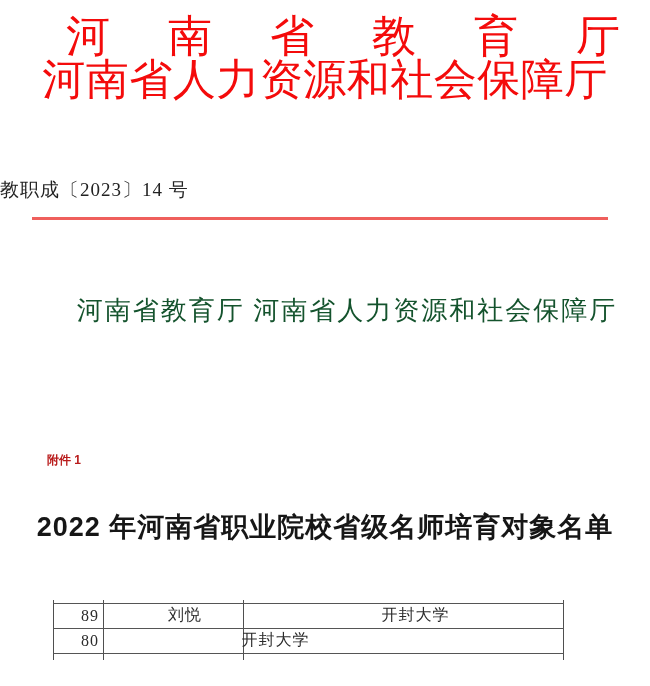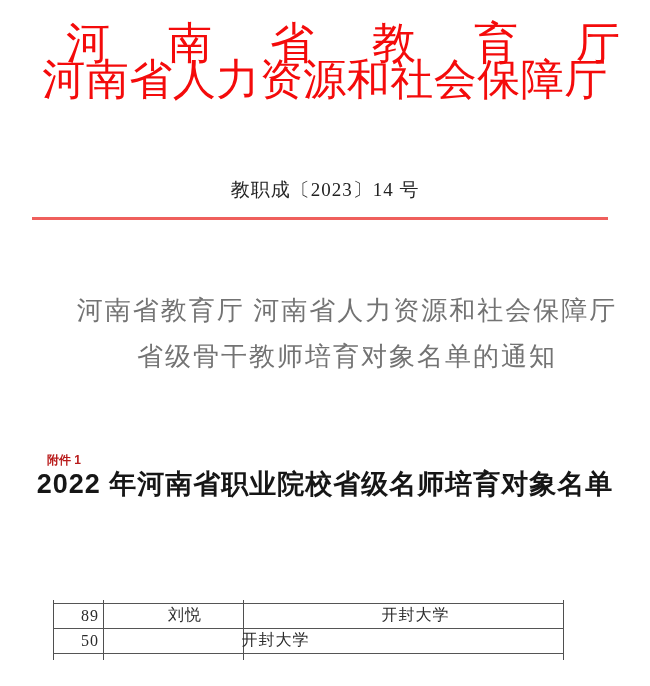--- a/index.html
+++ b/index.html
@@ -7,40 +7,40 @@
     width: 650px; height: 686px;
     background: #ffffff;
     font-family: "Liberation Serif", "DejaVu Serif", serif;
     color: #141414;
     overflow: hidden;
   }
   .page { position: relative; width: 650px; height: 686px; background: #fff; }
 
   
   .org-line { position: absolute; left: 0; right: 0; display: flex; justify-content: center; color: #f40b0b; }
-  .org-line1 { top: 19px; font-size: 44px; line-height: 50px; font-weight: 400; margin-left: 36px; }
+  .org-line1 { top: 12px; font-size: 44px; line-height: 50px; font-weight: 400; margin-left: 36px; }
   .org-line1 .sp { letter-spacing: 58px; margin-right: -58px; white-space: nowrap; }
   .org-line2 { top: 54px; font-size: 43px; line-height: 52px; letter-spacing: 0.5px; white-space: nowrap; }
 
   
-  .doc-number { position: absolute; top: 177px; left: 0; right: 0; text-align: center;
+  .doc-number { position: absolute; top: 177px; left: 0; right: 0; 
                 font-size: 19px; letter-spacing: 1px; color: #222; }
 
   
   .red-rule { position: absolute; top: 217px; left: 32px; width: 576px; height: 3px; background: #ef5f5c; }
 
   
   .doc-title { position: absolute; top: 288px; left: 0; right: 0; text-align: center;
-               font-size: 26px; line-height: 46px; letter-spacing: 2px; color: #737373; white-space: nowrap; margin-left: 44px; }
+               font-size: 26px; line-height: 46px; letter-spacing: 2px; color: #14532d; white-space: nowrap; margin-left: 44px; }
 
   
   .attachment-label { position: absolute; top: 452px; left: 47px;
                       font-family: "Liberation Sans", "DejaVu Sans", sans-serif;
                       font-weight: 700; font-size: 12px; color: #b91c1c; }
-  .attachment-title { position: absolute; top: 466px; left: 0; right: 0; text-align: center;
+  .attachment-title { position: absolute; top: 509px; left: 0; right: 0; text-align: center;
                       font-family: "Liberation Sans", "DejaVu Sans", sans-serif;
                       font-weight: 700; font-size: 27px; letter-spacing: 1px; color: #161616; white-space: nowrap; }
   .sort-note { position: absolute; top: 547px; left: 0; right: 0; text-align: center;
                font-size: 15px; letter-spacing: 1px; color: #2a2a2a; }
 
   
   .table-wrap { position: absolute; top: 598px; left: 53px; width: 511px; height: 64px; }
   .vline { position: absolute; top: 2px; width: 1px; height: 60px; background: #4f4f4f; }
   .vline.v0 { left: 0; }
   .vline.v1 { left: 50px; }
@@ -70,39 +70,38 @@
   <div class="org-line org-line2">
     <span>河南省人力资源和社会保障厅</span>
   </div>
 
   <div class="doc-number">教职成〔2023〕14 号</div>
 
   <div class="red-rule"></div>
 
   <div class="doc-title">
     <div>河南省教育厅 河南省人力资源和社会保障厅</div>
-    <div>省级骨干教师培育对象名单的通知</div>
   </div>
 
   <div class="attachment-label">附件 1</div>
   <div class="attachment-title">2022 年河南省职业院校省级名师培育对象名单</div>
 
   <div class="table-wrap">
     <div class="vline v0"></div>
     <div class="vline v1"></div>
     <div class="vline v2"></div>
     <div class="vline v3"></div>
     <div class="hline h0"></div>
     <div class="hline h1"></div>
     <div class="hline h2"></div>
 
     <div class="trow r0">
       <div class="tcell c-num">89</div>
       <div class="tcell c-name">刘悦</div>
       <div class="tcell c-school">开封大学</div>
     </div>
     <div class="trow r1">
-      <div class="tcell c-num">50</div>
+      <div class="tcell c-num">80</div>
       <div class="tcell c-school">开封大学</div>
     </div>
   </div>
 
 </div>
 
 </body></html>

